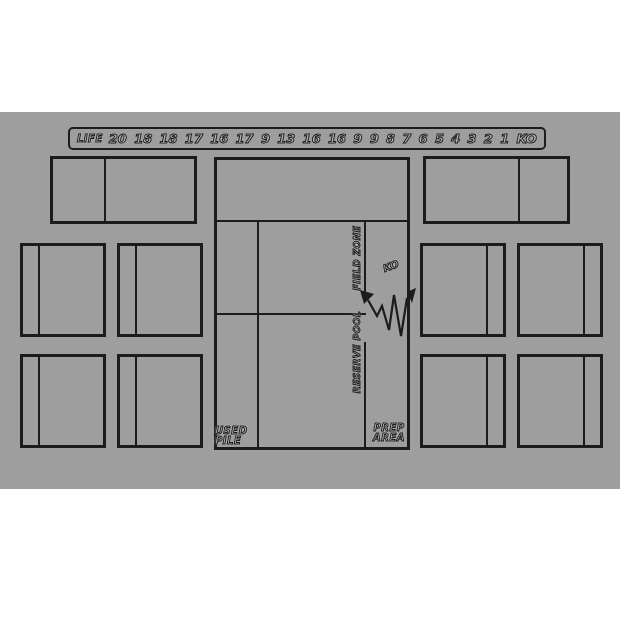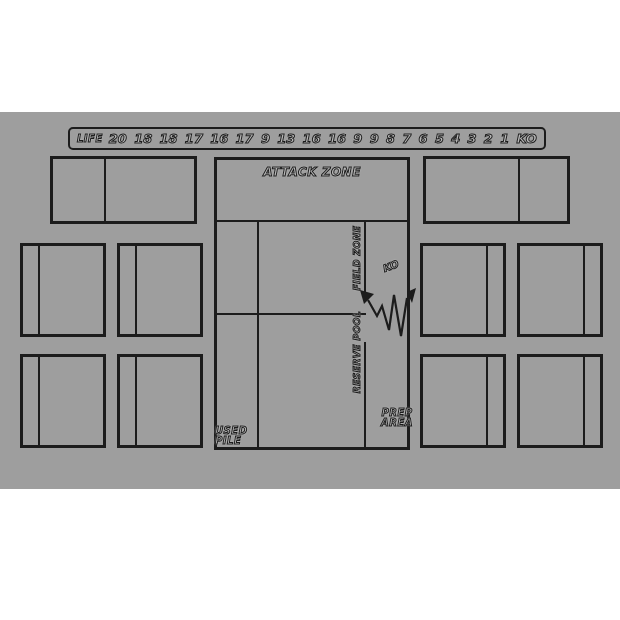--- a/index.html
+++ b/index.html
@@ -42,21 +42,21 @@
   .center .rightcol-line-b{left:147px;top:182px;bottom:0;}
   .center .mid-line{top:153px;left:0;width:149px;right:auto;}
 
   .attack-label{position:absolute;left:0;top:5px;width:100%;text-align:center;font-size:12px;}
   .rot{position:absolute;transform:translate(-50%,-50%) rotate(-90deg);transform-origin:center;}
   .fieldzone-label{left:140px;top:98px;font-size:9px;}
   .reservepool-label{left:140px;top:192px;font-size:9px;}
   .ko-label{position:absolute;left:174px;top:106px;transform:translate(-50%,-50%) rotate(-20deg);font-size:10px;}
   .pile-label{position:absolute;text-align:center;font-size:10px;line-height:10px;}
   .used-label{left:-2px;top:266px;width:20px;}
-  .prep-label{left:149px;top:248px;width:46px;margin-left:8px;}
+  .prep-label{left:149px;top:263px;width:46px;}
   .burst{position:absolute;left:138px;top:124px;width:62px;height:70px;}
 </style>
 </head>
 <body>
 
 <div class="page">
   <div class="mat">
 
     <div class="life-bar">
       <span class="otext life-label">LIFE</span>
@@ -114,21 +114,20 @@
     <div class="box" style="left:420px;top:242px;width:86px;height:94px;">
       <div class="vline" style="left:63px;"></div>
     </div>
     <div class="box" style="left:517px;top:242px;width:86px;height:94px;">
       <div class="vline" style="left:63px;"></div>
     </div>
 
     <div class="center">
 
       <div class="hline attack-line"></div>
-      <div class="otext attack-label">ATTACK ZONE</div>
 
       <div class="vline leftcol-line"></div>
       <div class="vline rightcol-line-a"></div>
       <div class="vline rightcol-line-b"></div>
       <div class="hline mid-line"></div>
 
       <div class="otext rot fieldzone-label">FIELD ZONE</div>
       <div class="otext rot reservepool-label">RESERVE POOL</div>
       <div class="otext ko-label">KO</div>
 

